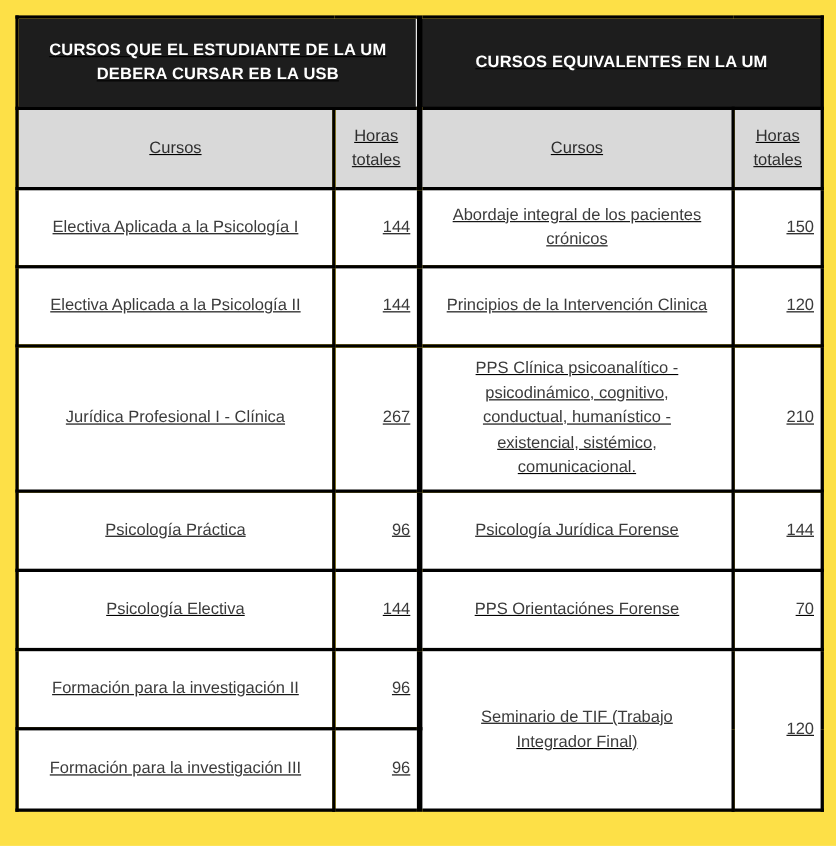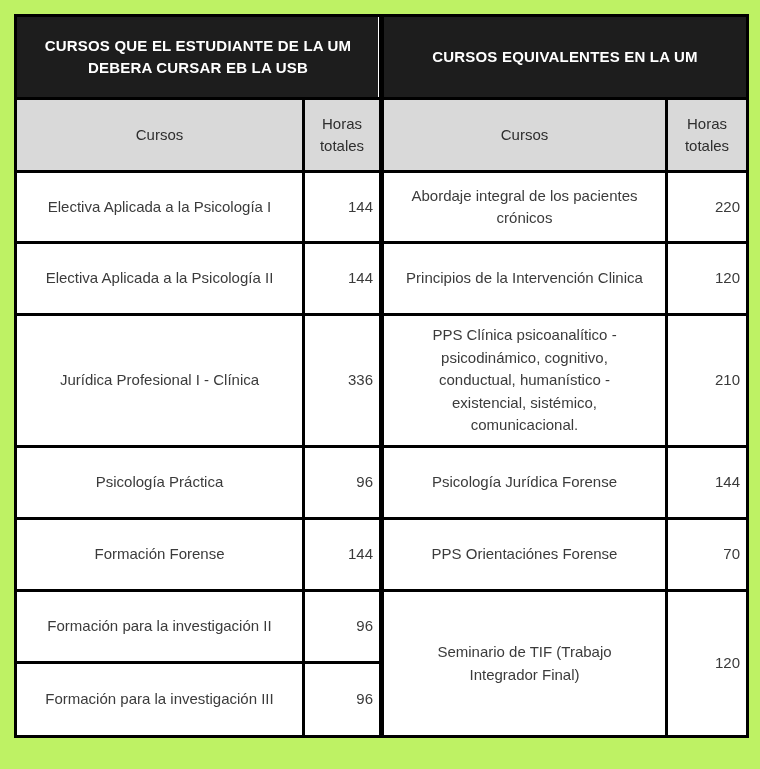--- a/index.html
+++ b/index.html
@@ -6,21 +6,22 @@
     margin: 0;
     padding: 0;
     background: #ffffff;
     font-family: "Liberation Sans", "DejaVu Sans", sans-serif;
   }
   .page {
     width: 760px;
     height: 769px;
     box-sizing: border-box;
     padding: 14px;
-    background: #bef264;
+    background: #fde047;
+    text-decoration: underline;
   }
   table.equiv {
     width: 732px;
     border-collapse: collapse;
     table-layout: fixed;
     border: 3px solid #000000;
   }
   th, td {
     border: 3px solid #000000;
     text-align: center;
@@ -102,42 +103,42 @@
         <th>Horas totales</th>
         <th class="um-col">Cursos</th>
         <th>Horas totales</th>
       </tr>
     </thead>
     <tbody>
       <tr class="r1">
         <td class="course">Electiva Aplicada a la Psicología I</td>
         <td class="hours">144</td>
         <td class="um-course um-col">Abordaje integral de los pacientes crónicos</td>
-        <td class="hours">220</td>
+        <td class="hours">150</td>
       </tr>
       <tr class="r2">
         <td class="course">Electiva Aplicada a la Psicología II</td>
         <td class="hours">144</td>
         <td class="um-course um-col">Principios de la Intervención Clinica</td>
         <td class="hours">120</td>
       </tr>
       <tr class="r3">
         <td class="course">Jurídica Profesional I - Clínica</td>
-        <td class="hours">336</td>
+        <td class="hours">267</td>
         <td class="um-course um-col narrow">PPS Clínica psicoanalítico - psicodinámico, cognitivo, conductual, humanístico - existencial, sistémico, comunicacional.</td>
         <td class="hours">210</td>
       </tr>
       <tr class="r4">
         <td class="course">Psicología Práctica</td>
         <td class="hours">96</td>
         <td class="um-course um-col">Psicología Jurídica Forense</td>
         <td class="hours">144</td>
       </tr>
       <tr class="r5">
-        <td class="course">Formación Forense</td>
+        <td class="course">Psicología Electiva</td>
         <td class="hours">144</td>
         <td class="um-course um-col">PPS Orientaciónes Forense</td>
         <td class="hours">70</td>
       </tr>
       <tr class="r6">
         <td class="course">Formación para la investigación II</td>
         <td class="hours">96</td>
         <td class="um-course um-col narrow" rowspan="2">Seminario de TIF (Trabajo Integrador Final)</td>
         <td class="hours" rowspan="2">120</td>
       </tr>

